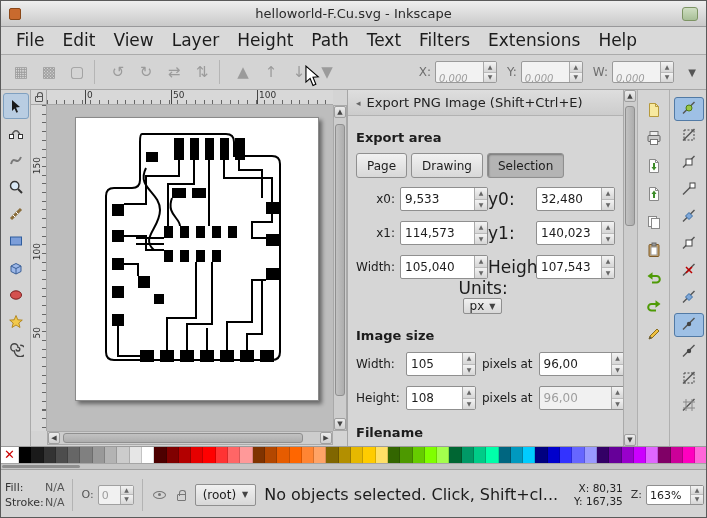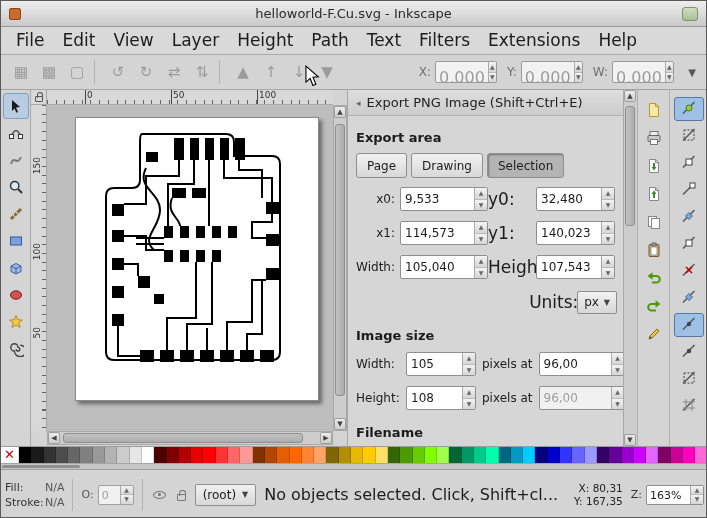--- a/index.html
+++ b/index.html
@@ -17,21 +17,21 @@
   .menubar { position:absolute; left:0; top:26px; width:100%; height:28px; background:#d9d9d9; border-bottom:1px solid #ababab; display:flex; align-items:stretch; padding-left:6px; }
   .menu-item { padding:0 9px; line-height:27px; font-size:17px; cursor:default; }
 
   
   .toolbar { position:absolute; left:0; top:54px; width:100%; height:35px; background:#d4d4d4; border-bottom:1px solid #a6a6a6; display:flex; align-items:center; padding:0 6px; }
   .tbtn { width:26px; height:26px; margin:0 1px; border:1px solid transparent; border-radius:3px; display:flex; align-items:center; justify-content:center; color:#9b9b9b; font-size:15px; }
   .tsep { width:7px; height:24px; border-left:1px solid #b5b5b5; margin:0 3px; }
   .tfields { margin-left:auto; display:flex; align-items:center; gap:4px; }
   .tflabel { font-size:12px; color:#6f6f6f; margin-left:6px; }
   .tentry { display:flex; height:22px; width:62px; background:#f2f2f2; border:1px solid #9a9a9a; border-radius:2px; overflow:hidden; }
-  .tentry .val { flex:1; font-size:16px; color:#9c9c9c; padding:6px 3px; text-align:left; }
+  .tentry .val { flex:1; font-size:10px; color:#9c9c9c; padding:11px 3px; text-align:left;font-style:italic; }
   .spin { width:13px; border-left:1px solid #aaa; display:flex; flex-direction:column; }
   .spin i { flex:1; font-style:normal; font-size:6px; line-height:1; color:#666; display:flex; align-items:center; justify-content:center; background:linear-gradient(#f3f3f3,#d6d6d6); }
   .spin i:first-child { border-bottom:1px solid #bbb; }
   .overflow-btn { width:16px; height:26px; display:flex; align-items:center; justify-content:center; color:#555; font-size:10px; margin-left:6px; }
 
   
   .main { position:absolute; left:0; top:89px; width:707px; height:356px; }
 
   .toolbox { position:absolute; left:0; top:0; width:30px; height:356px; background:#d4d4d4; border-right:1px solid #aaa; padding-top:2px; }
   .tool { width:26px; height:26px; margin:1px auto; border:1px solid transparent; border-radius:3px; display:flex; align-items:center; justify-content:center; }
@@ -72,21 +72,21 @@
   .gbtn.active { background:#b4b4b4; box-shadow:inset 1px 1px 2px rgba(0,0,0,0.35); }
   .prow { display:flex; align-items:center; margin:8px 8px 0 8px; height:26px; }
   .plabel { width:44px; text-align:right; padding-right:5px; font-size:12px; flex:0 0 auto; }
   .plabel2 { width:48px; text-align:left; padding-right:5px; font-size:17px; flex:0 0 auto; }
   .fentry { height:24px; display:flex; background:#fff; border:1px solid #8f8f8f; border-radius:2px; overflow:hidden; }
   .fentry .val { flex:1; padding:4px 4px 0 4px; font-size:12px; color:#1c1c1c; white-space:nowrap; }
   .fentry.w88 { width:88px; flex:0 0 auto; }
   .fentry.grow { flex:1; }
   .fentry.disabled { background:#f1f1f1; }
   .fentry.disabled .val { color:#9e9e9e; }
-  .units-row { display:flex; align-items:center; justify-content:flex-end; margin:10px 6px 0 0; height:24px; }
+  .units-row { display:flex; align-items:center; justify-content:flex-end; margin:10px 6px 0 0; height:24px;flex-direction:column; }
   .combo { display:flex; align-items:center; gap:5px; height:23px; padding:0 6px; background:linear-gradient(#f1f1f1,#d8d8d8); border:1px solid #8f8f8f; border-radius:2px; font-size:12px; }
   .combo .car { font-size:8px; color:#444; }
   .size-row { display:flex; align-items:center; margin:8px 6px 0 8px; height:26px; gap:6px; }
   .size-row .lbl { width:44px; font-size:12px; flex:0 0 auto; }
   .size-row .mid { font-size:12px; flex:0 0 auto; }
   .fentry.w70 { width:70px; flex:0 0 auto; }
   .fentry.w86 { width:86px; flex:0 0 auto; }
 
   .panel-sb { position:absolute; left:622px; top:0; width:14px; height:356px; background:#cdcdcd; border-left:1px solid #a9a9a9; }
 

